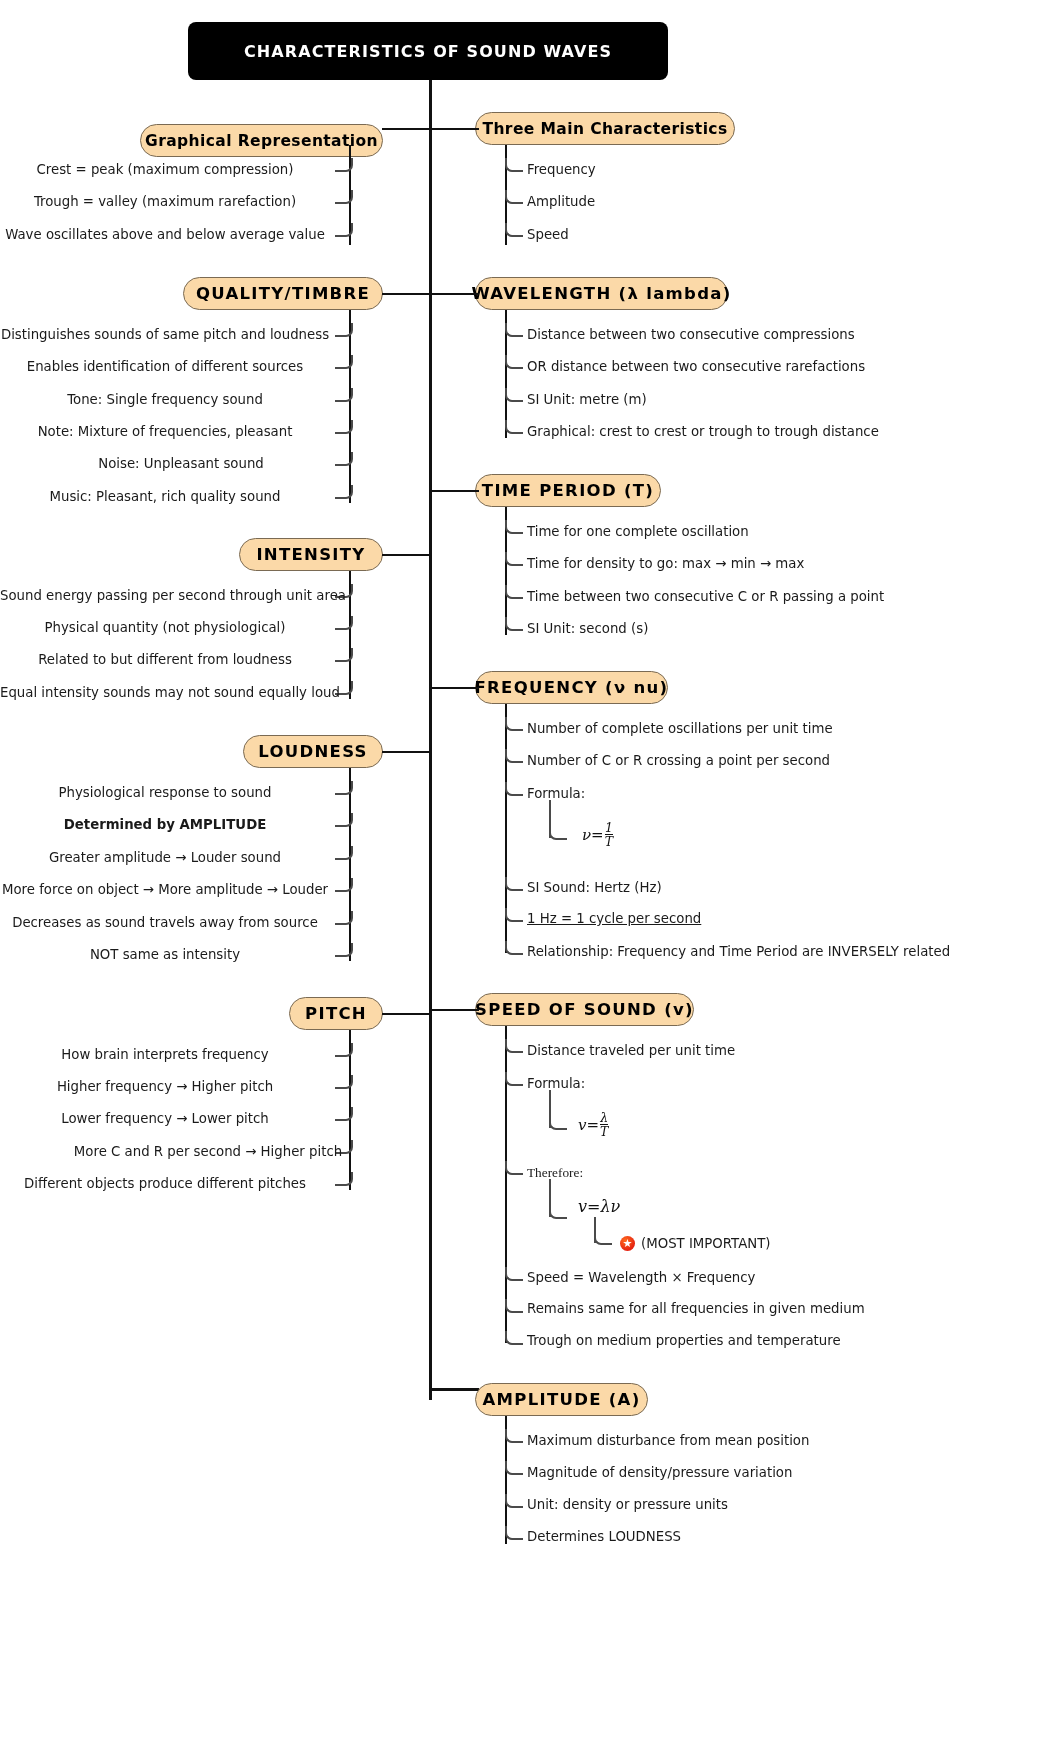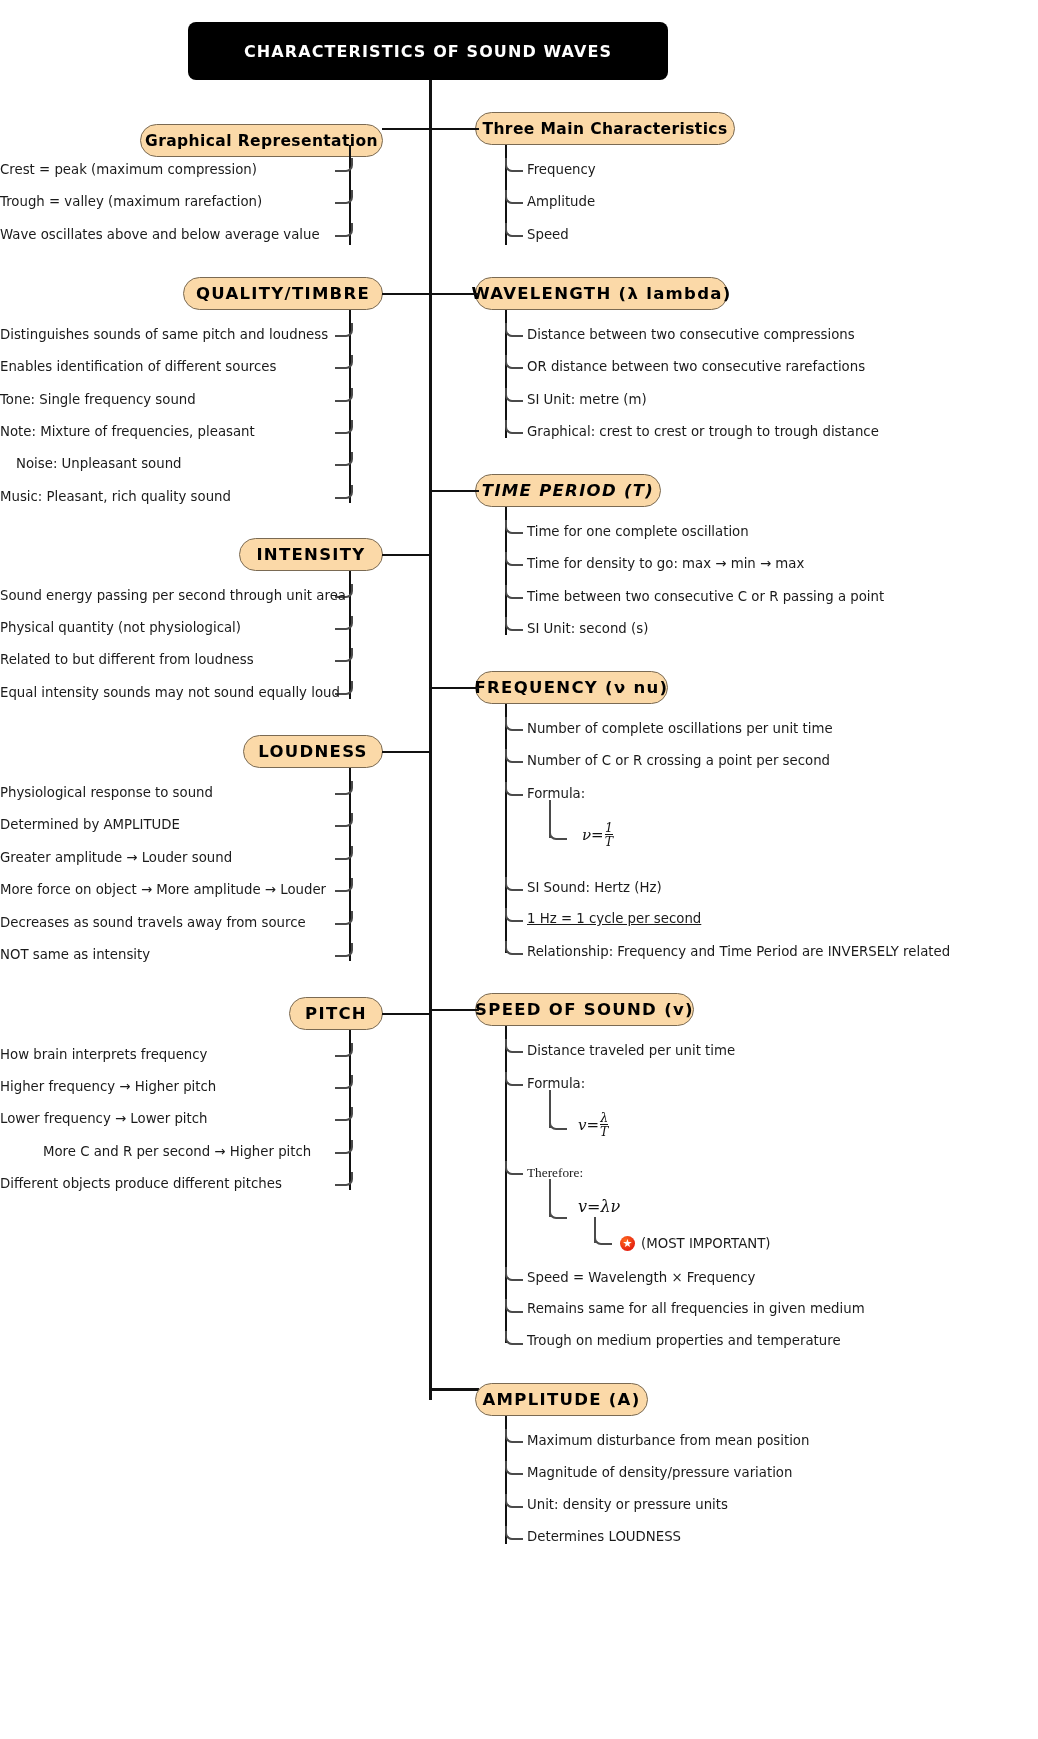--- a/index.html
+++ b/index.html
@@ -25,21 +25,21 @@
     font-weight:bold;color:#000;white-space:nowrap;box-sizing:border-box;
   }
   .pill.small{font-size:15.5px;letter-spacing:.4px;padding:0 17px;}
   .pill.caps{font-size:16.5px;letter-spacing:1.3px;padding:0 19px;}
 
   
   .leaf{
     position:absolute;font-size:13.3px;color:#1a1a1a;white-space:nowrap;
     font-family:"DejaVu Sans",sans-serif;
   }
-  .leaf.r{text-align:left;}
+  .leaf.r{text-align:center;}
 
   
   .vline{position:absolute;width:2px;background:#4a4a4a;}
   .vline.dark{background:#111;width:2.2px;}
 
   
   .elbow{position:absolute;width:16px;height:12px;border-color:#4a4a4a;border-style:solid;}
   .elbow.left{border-width:0 0 2px 2px;border-radius:0 0 0 7px;}   
   .elbow.right{border-width:0 2px 2px 0;border-radius:0 0 7px 0;}  
 
@@ -140,21 +140,21 @@
 
 <div class="elbow left" style="left:505px;top:355px;"></div>
 <div class="leaf" style="left:527px;top:359px;">OR distance between two consecutive rarefactions</div>
 
 <div class="elbow left" style="left:505px;top:388px;"></div>
 <div class="leaf" style="left:527px;top:392px;">SI Unit: metre (m)</div>
 
 <div class="elbow left" style="left:505px;top:420px;"></div>
 <div class="leaf" style="left:527px;top:424px;">Graphical: crest to crest or trough to trough distance</div>
 
-<div class="pill caps" style="left:475px;top:474px;width:186px;font-style:italic;">
+<div class="pill caps" style="left:475px;top:474px;width:186px;">
   <span>TIME PERIOD (T)</span>
 </div>
 <div class="stub" style="left:429px;top:490px;width:50px;"></div>
 <div class="vline dark" style="left:505px;top:507px;height:128px;"></div>
 
 <div class="elbow left" style="left:505px;top:520px;"></div>
 <div class="leaf" style="left:527px;top:524px;">Time for one complete oscillation</div>
 
 <div class="elbow left" style="left:505px;top:552px;"></div>
 <div class="leaf" style="left:527px;top:556px;">Time for density to go: max → min → max</div>
@@ -216,21 +216,21 @@
 <div class="pill caps" style="left:243px;top:735px;width:140px;">
   <span>LOUDNESS</span>
 </div>
 <div class="stub" style="left:382px;top:751px;width:50px;"></div>
 <div class="vline dark" style="left:349px;top:768px;height:193px;"></div>
 
 <div class="elbow right" style="left:335px;top:781px;"></div>
 <div class="leaf r" style="left:0px;top:785px;width:330px;">Physiological response to sound</div>
 
 <div class="elbow right" style="left:335px;top:813px;"></div>
-<div class="leaf r" style="left:0px;top:817px;width:330px;">Determined by AMPLITUDE</div>
+<div class="leaf r" style="left:0px;top:817px;width:330px;font-weight:bold;">Determined by AMPLITUDE</div>
 
 <div class="elbow right" style="left:335px;top:846px;"></div>
 <div class="leaf r" style="left:0px;top:850px;width:330px;">Greater amplitude → Louder sound</div>
 
 <div class="elbow right" style="left:335px;top:878px;"></div>
 <div class="leaf r" style="left:0px;top:882px;width:330px;">More force on object → More amplitude → Louder</div>
 
 <div class="elbow right" style="left:335px;top:911px;"></div>
 <div class="leaf r" style="left:0px;top:915px;width:330px;">Decreases as sound travels away from source</div>
 

